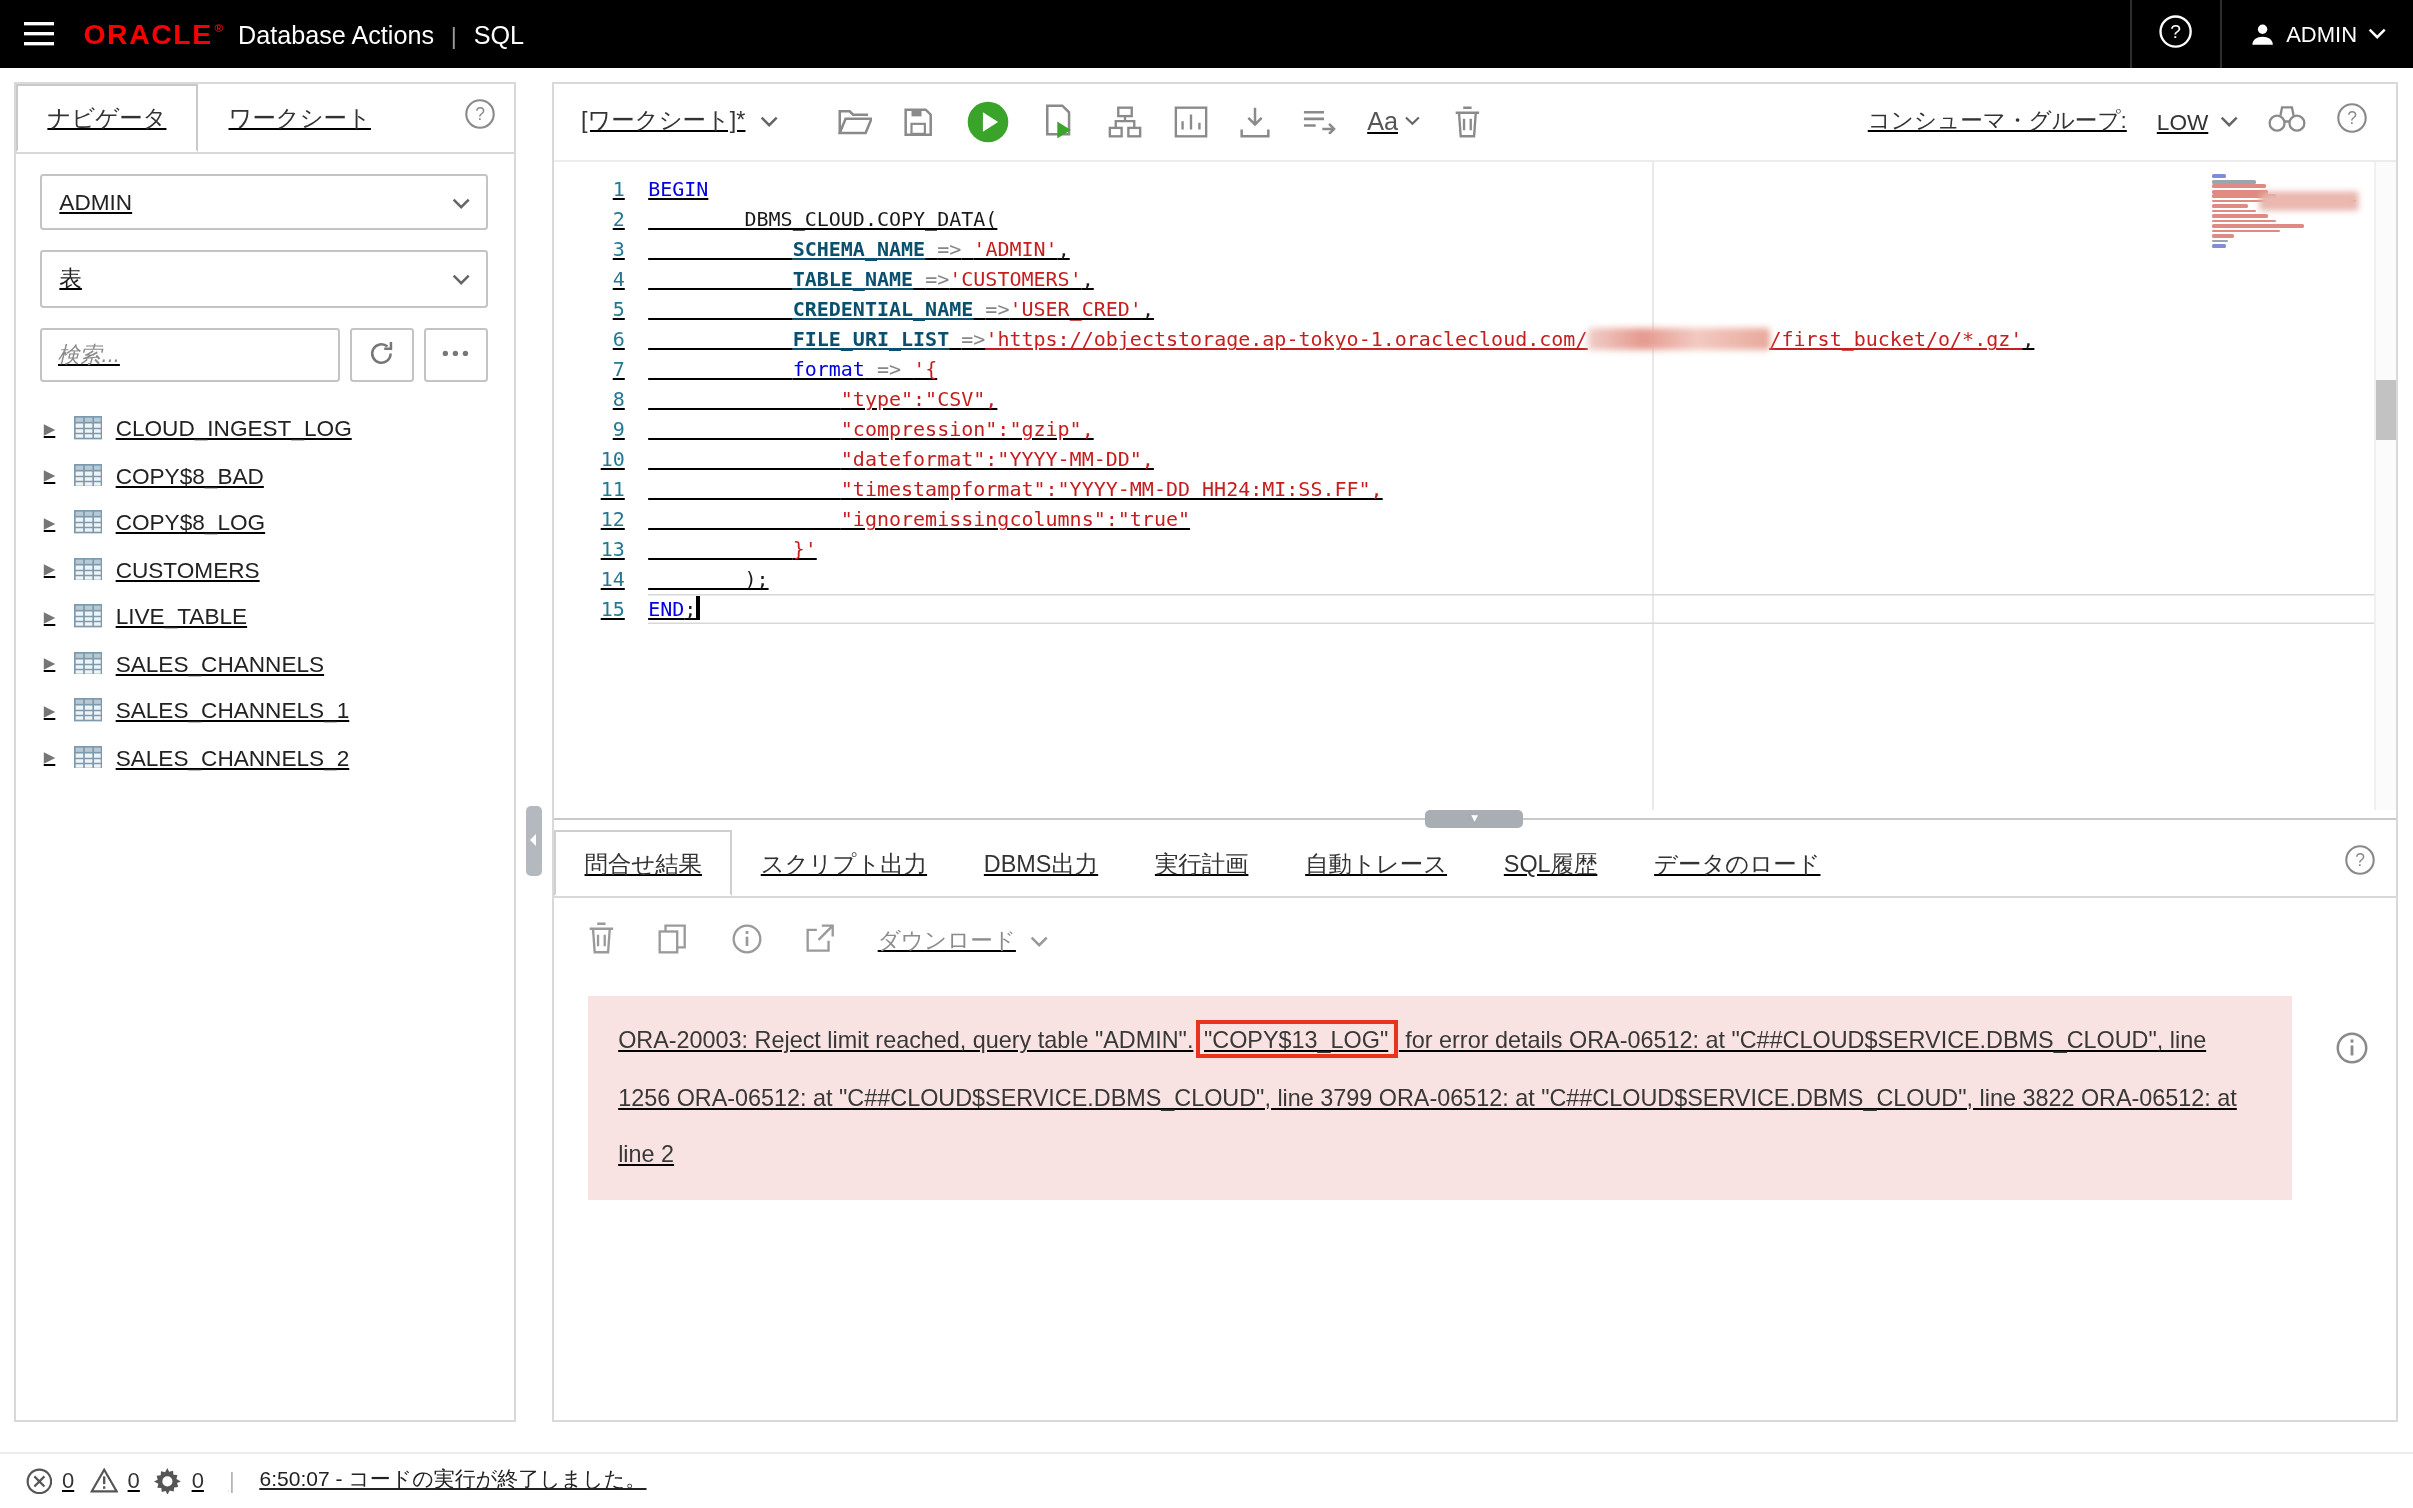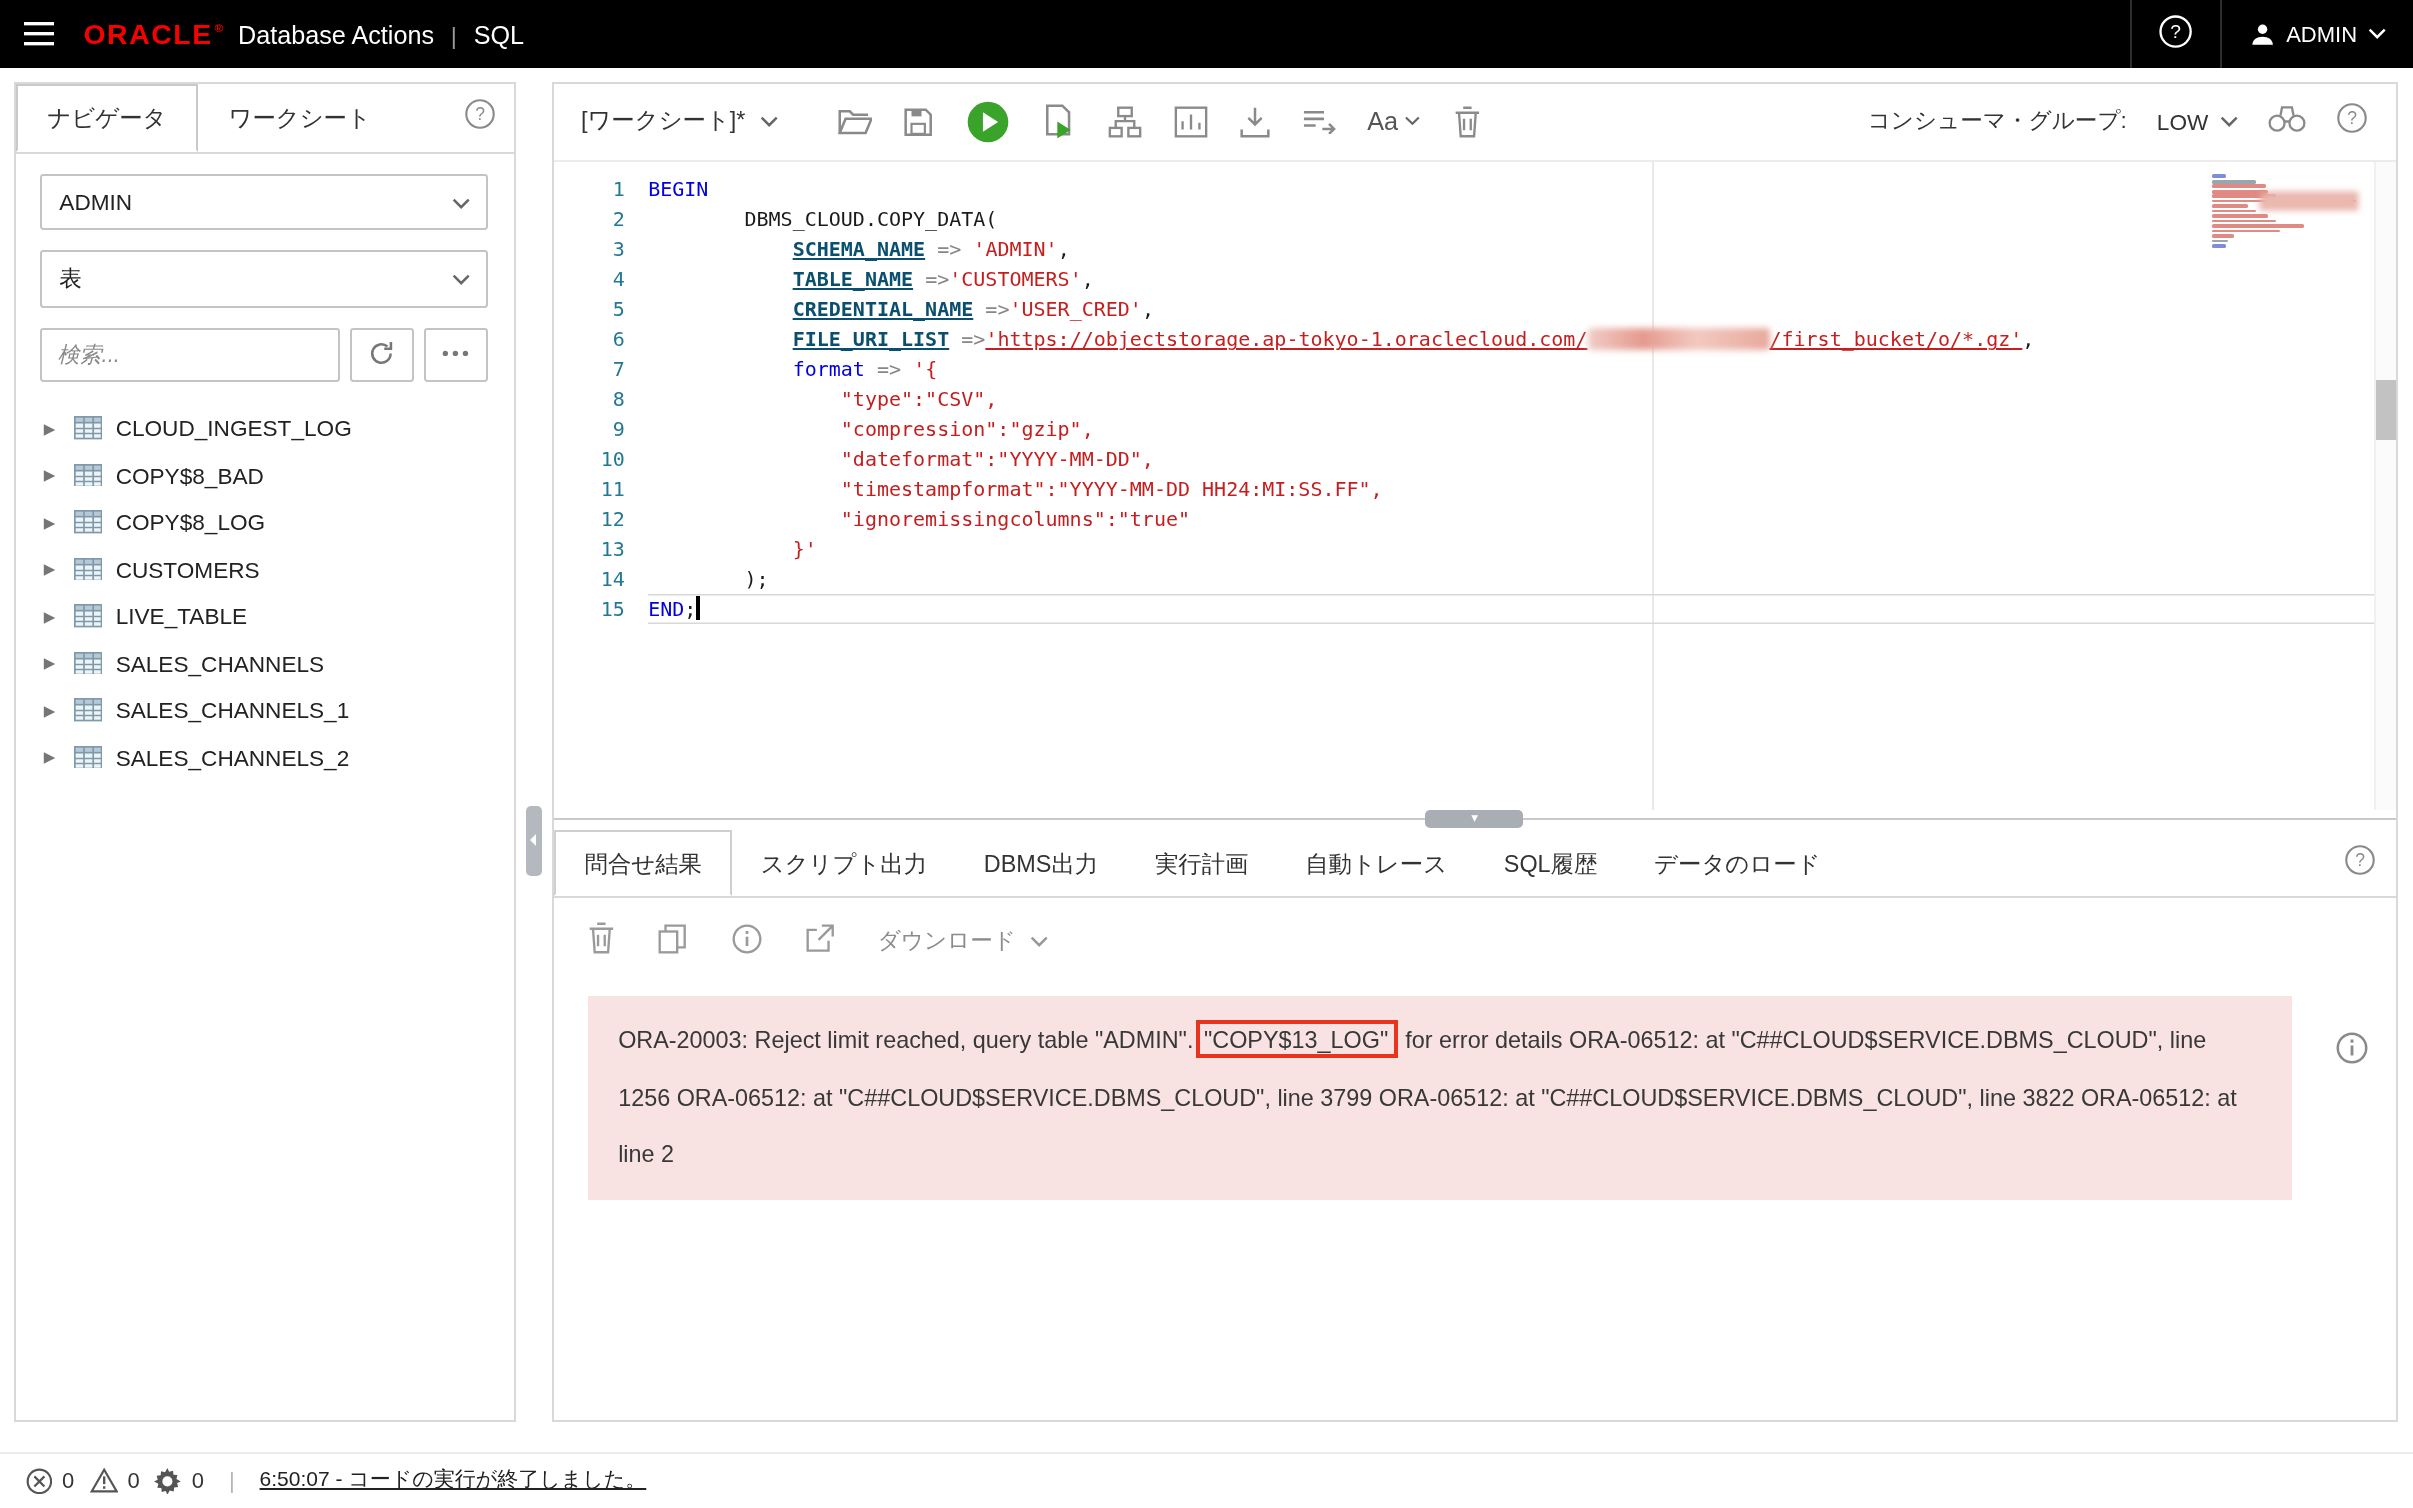--- a/index.html
+++ b/index.html
@@ -1,16 +1,16 @@
 <!DOCTYPE html>
 <html style="--topbar-bg: #000000; --brand-red: #f80000; --run-green: #3aa32a; --string-red: #c41e1e; --error-bg: #f8e2e2; --highlight-red: #e8341c;font-size:13.4px"><head>
 <meta charset="utf-8">
 <style>
   html,body{margin:0;padding:0;background:#fff;overflow:hidden;}
-  #scale-wrap{width:2413px;height:1508px;}
+  #scale-wrap{width:2413px;height:1508px;text-decoration:underline;}
   .app{width:1207px;height:754px;transform:scale(2);transform-origin:0 0;
        font-family:"Liberation Sans",sans-serif;color:#222;background:#fff;
        display:flex;flex-direction:column;box-sizing:border-box;}
   *{box-sizing:border-box;}
   button{background:none;border:none;padding:0;cursor:pointer;font-family:inherit;}
 
   
   .topbar{height:34px;flex:none;background:var(--topbar-bg,#000);display:flex;align-items:center;padding:0 0 0 11.7px;}
   .hamburger{margin-right:15px;display:flex;align-items:center;}
   .brand{display:flex;align-items:baseline;gap:6.7px;color:#fff;}

